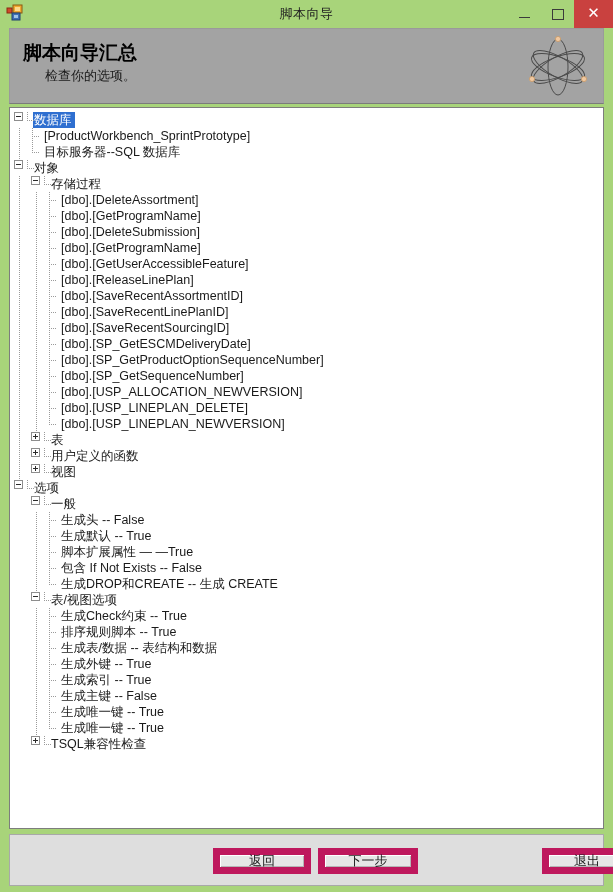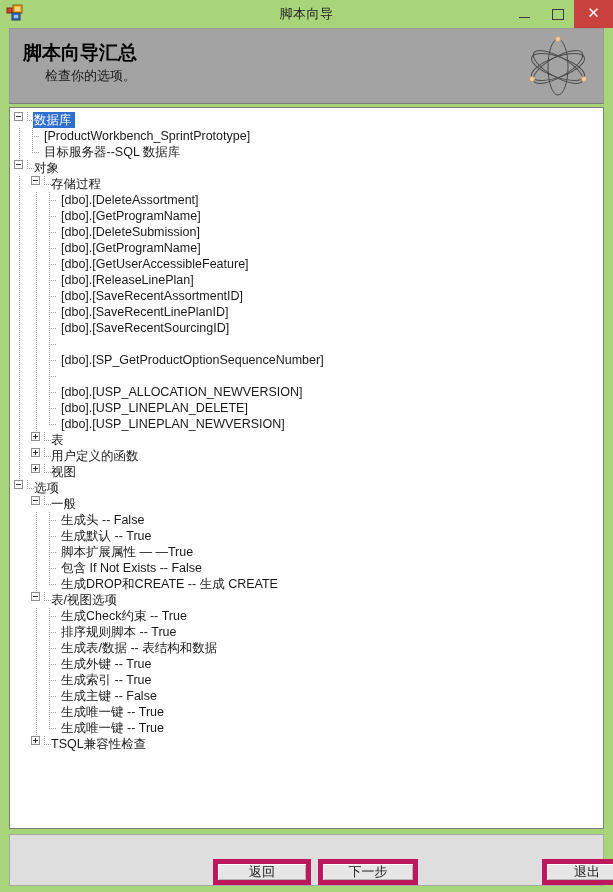--- a/index.html
+++ b/index.html
@@ -136,23 +136,23 @@
   
   .footer{
     margin:5px 9px 6px 9px;
     flex:0 0 52px;
     background:#dedede;
     border:1px solid #a8a8a8;
     position:relative;
     box-sizing:border-box;
   }
   .btn{
-    position:absolute;top:24px;height:26px;
+    position:absolute;top:13px;height:26px;
     background:#e6e6e6;
-    border:5px solid #be185d;
+    border:7px solid #be185d;
     box-shadow:inset 1px 1px 0 #ffffff, inset -1px -1px 0 #b5b5b5;
     font-family:Liberation Mono, monospace;
     font-size:13px;color:#1a1a1a;
     display:flex;align-items:center;justify-content:center;
     cursor:default;
     box-sizing:border-box;
   }
   .btn-back{left:203px;width:98px;}
   .btn-next{left:308px;width:100px;}
   .btn-exit{left:494px;width:90px;margin-left:38px;}
@@ -284,31 +284,33 @@
         <div class="row">
           <span class="vline on"></span>
           <span class="vline on"></span>
           <span class="elbow"></span>
           <span class="label">[dbo].[SaveRecentSourcingID]</span>
         </div>
         <div class="row">
           <span class="vline on"></span>
           <span class="vline on"></span>
           <span class="elbow"></span>
+          <span class="label">[dbo].[SP_GetESCMDeliveryDate]</span>
         </div>
         <div class="row">
           <span class="vline on"></span>
           <span class="vline on"></span>
           <span class="elbow"></span>
           <span class="label">[dbo].[SP_GetProductOptionSequenceNumber]</span>
         </div>
         <div class="row">
           <span class="vline on"></span>
           <span class="vline on"></span>
           <span class="elbow"></span>
+          <span class="label">[dbo].[SP_GetSequenceNumber]</span>
         </div>
         <div class="row">
           <span class="vline on"></span>
           <span class="vline on"></span>
           <span class="elbow"></span>
           <span class="label">[dbo].[USP_ALLOCATION_NEWVERSION]</span>
         </div>
         <div class="row">
           <span class="vline on"></span>
           <span class="vline on"></span>

